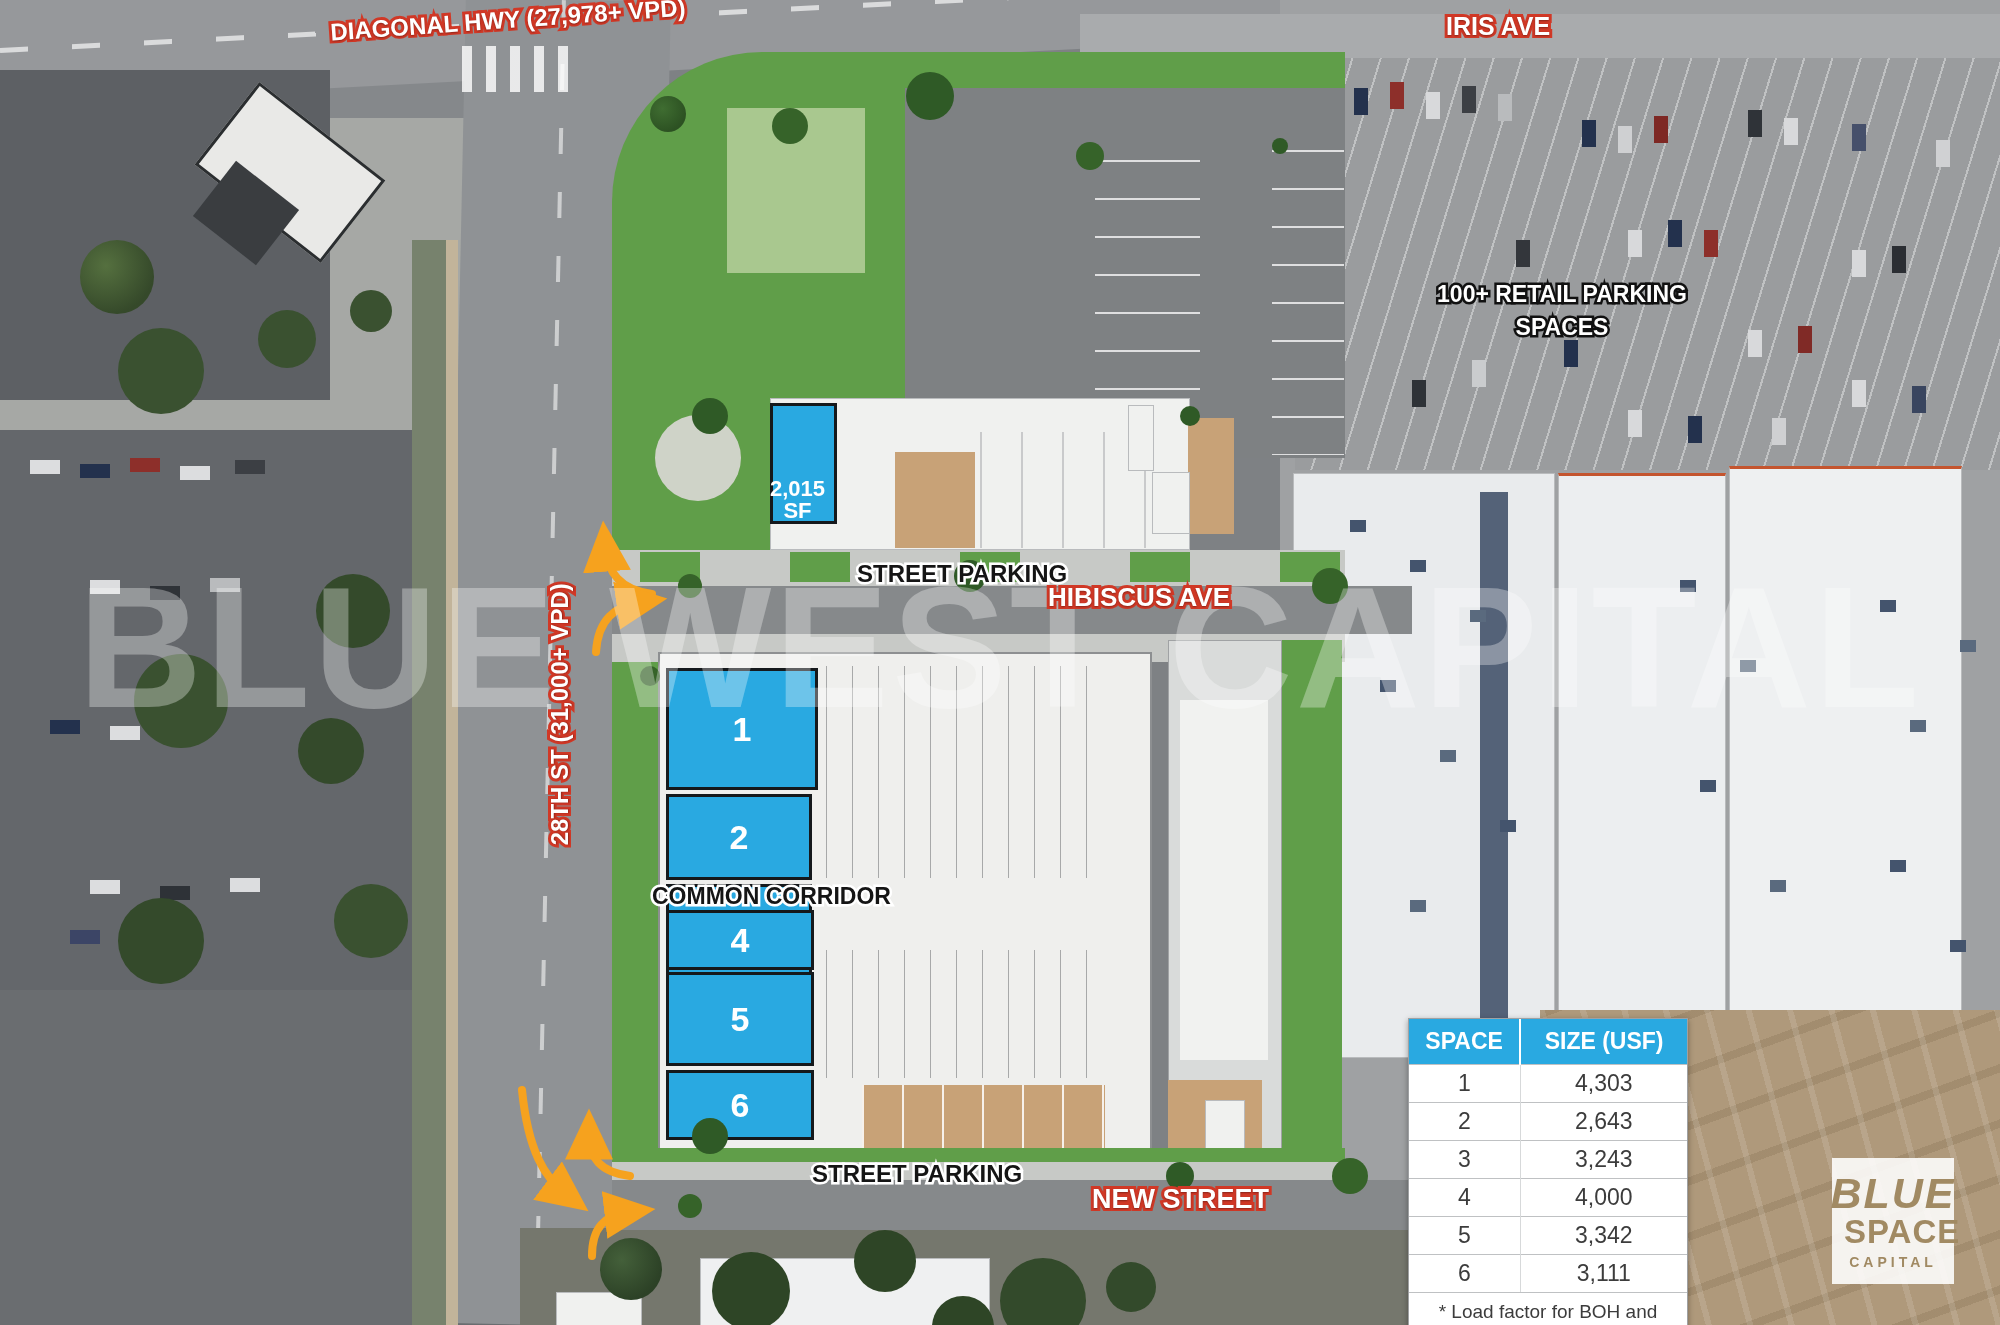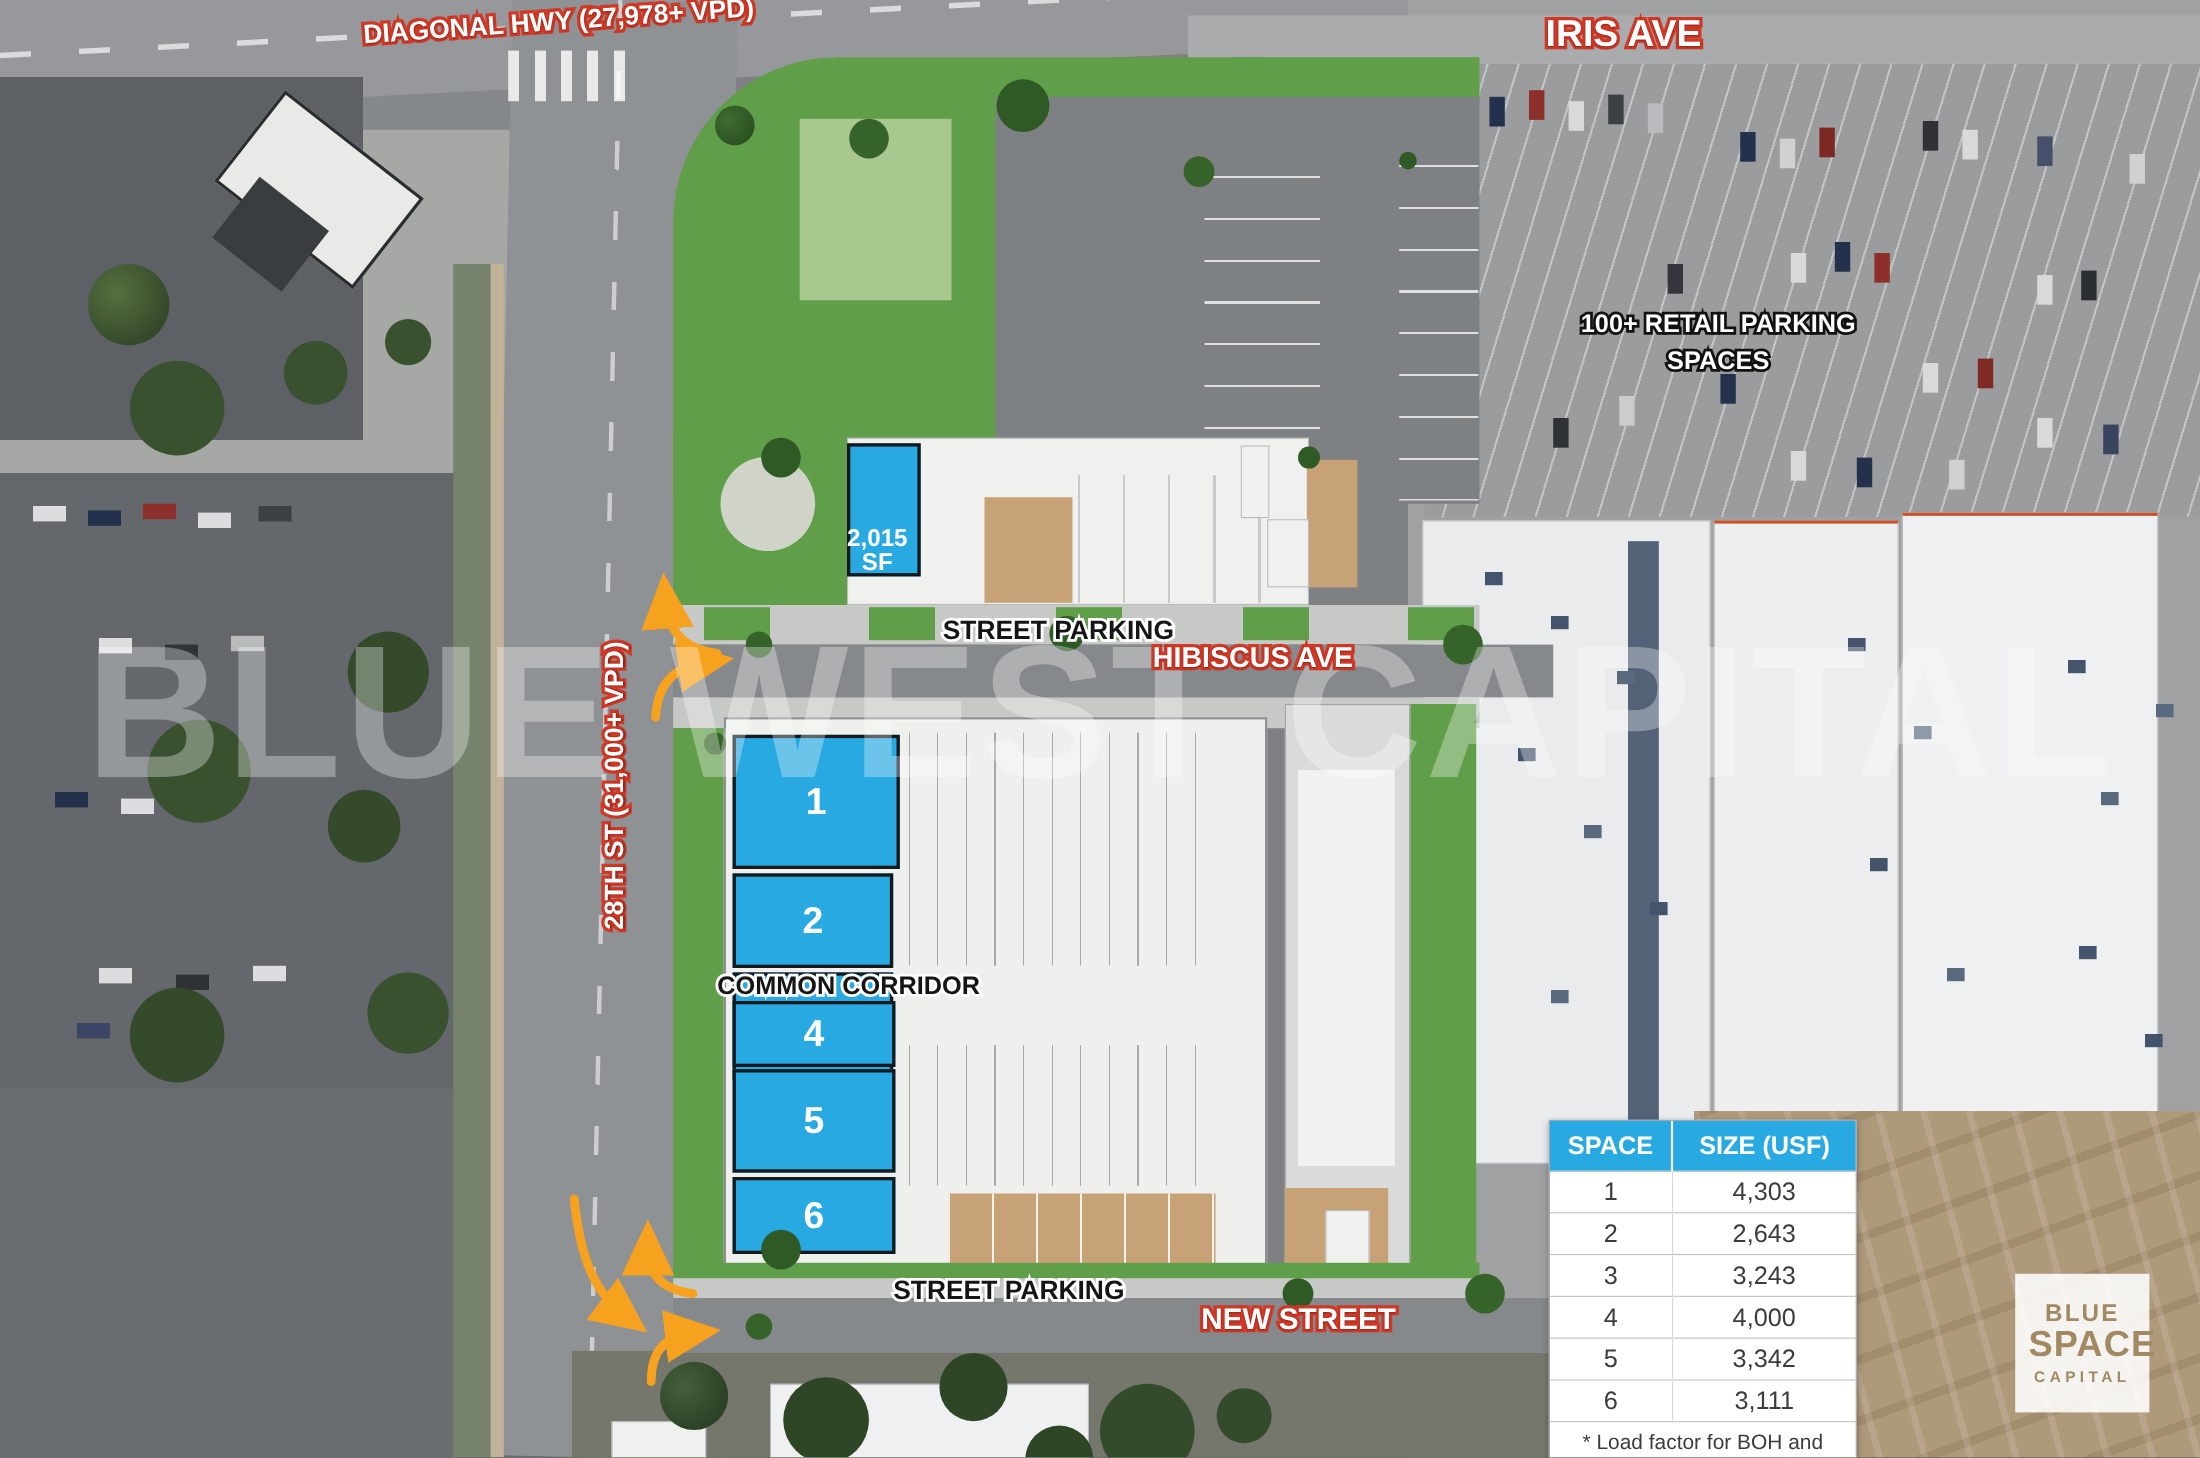--- a/index.html
+++ b/index.html
@@ -41,21 +41,21 @@
   #size-table th:first-child{border-left:none;width:40%;}
   #size-table td{font-size:23px;color:#3c3c3c;text-align:center;padding:5px 0;
                  border-top:1px solid #bfc1c3;border-left:1px solid #d7d9da;}
   #size-table td:first-child{border-left:none;}
   #table-footnote{font-size:19px;color:#3c3c3c;text-align:center;padding:8px 6px 10px;
                   border-top:1px solid #bfc1c3;line-height:1.2;}
   
   #logo{position:absolute;left:1832px;top:1158px;width:122px;height:126px;z-index:60;
         background:rgba(255,255,255,.88);display:flex;flex-direction:column;
         justify-content:center;align-items:center;color:#a18a63;}
-  #logo .l1{font-size:22px;font-weight:bold;letter-spacing:2px;line-height:1;}
+  #logo .l1{font-size:43px;font-weight:bold;letter-spacing:2px;line-height:1;font-style:italic;}
   #logo .lrow{display:flex;align-items:center;width:106px;gap:4px;}
   #logo .lrow .bar{flex:1;height:3px;background:#a18a63;}
   #logo .l2{font-size:33px;font-weight:bold;letter-spacing:1px;line-height:1.05;}
   #logo .l3{font-size:14px;font-weight:bold;letter-spacing:4px;margin-top:4px;}
   svg.overlay{position:absolute;left:0;top:0;z-index:30;pointer-events:none;}
 </style>
 </head>
 <body>
 
 <div id="canvas">
@@ -168,21 +168,21 @@
       <path d="M 630 1176 C 600 1172 589 1158 589 1134" marker-end="url(#ah)"></path>
       <path d="M 592 1256 C 592 1228 604 1215 630 1212" marker-end="url(#ah)"></path>
     </g>
   </svg>
 
   <div class="tree" style="left:650px;top:96px;width:36px;height:36px;background:radial-gradient(circle at 35% 35%,#3f6d31,#2c5122 72%);box-shadow:122px 12px 0 0 #366329,262px -18px 0 6px #2f5a26,422px 42px 0 -4px #366329,42px 302px 0 0 #2f5a26,22px 472px 0 -6px #366329,522px 302px 0 -8px #2f5a26,662px 472px 0 0 #366329,302px 462px 0 -2px #2f5a26,-18px 562px 0 -8px #366329,42px 1022px 0 0 #2f5a26,22px 1092px 0 -6px #366329,512px 1062px 0 -4px #2f5a26,682px 1062px 0 0 #366329,612px 32px 0 -10px #2f5a26;"></div>
 
   <div id="watermark">BLUE WEST CAPITAL</div>
 
   <div class="lbl lbl-red" style="left:330px;top:8px;font-size:24px;transform:rotate(-4deg);">DIAGONAL HWY (27,978+ VPD)</div>
-  <div class="lbl lbl-red" style="left:1405px;top:14px;font-size:34px;text-align:right;">IRIS AVE</div>
+  <div class="lbl lbl-red" style="left:1446px;top:14px;font-size:25px;text-align:right;">IRIS AVE</div>
   <div class="lbl lbl-wht wrap" style="left:1422px;top:278px;width:280px;font-size:23px;line-height:1.45;">100+ RETAIL PARKING SPACES</div>
   <div class="lbl wrap" style="left:770px;top:478px;width:55px;font-size:22px;color:#fff;z-index:51;">2,015 SF</div>
   <div class="lbl lbl-blk" style="left:857px;top:562px;font-size:24px;">STREET PARKING</div>
   <div class="lbl lbl-red" style="left:1048px;top:584px;font-size:26px;">HIBISCUS AVE</div>
   <div class="lbl lbl-red" style="left:370px;top:702px;width:380px;text-align:center;font-size:24px;transform:rotate(-90deg);">28TH ST (31,000+ VPD)</div>
   <div class="lbl lbl-blk" style="left:652px;top:885px;font-size:23px;z-index:51;">COMMON CORRIDOR</div>
   <div class="lbl lbl-blk" style="left:812px;top:1162px;font-size:24px;">STREET PARKING</div>
   <div class="lbl lbl-red" style="left:1062px;top:1186px;font-size:27px;margin-left:30px;">NEW STREET</div>
 
   <div id="size-table">

